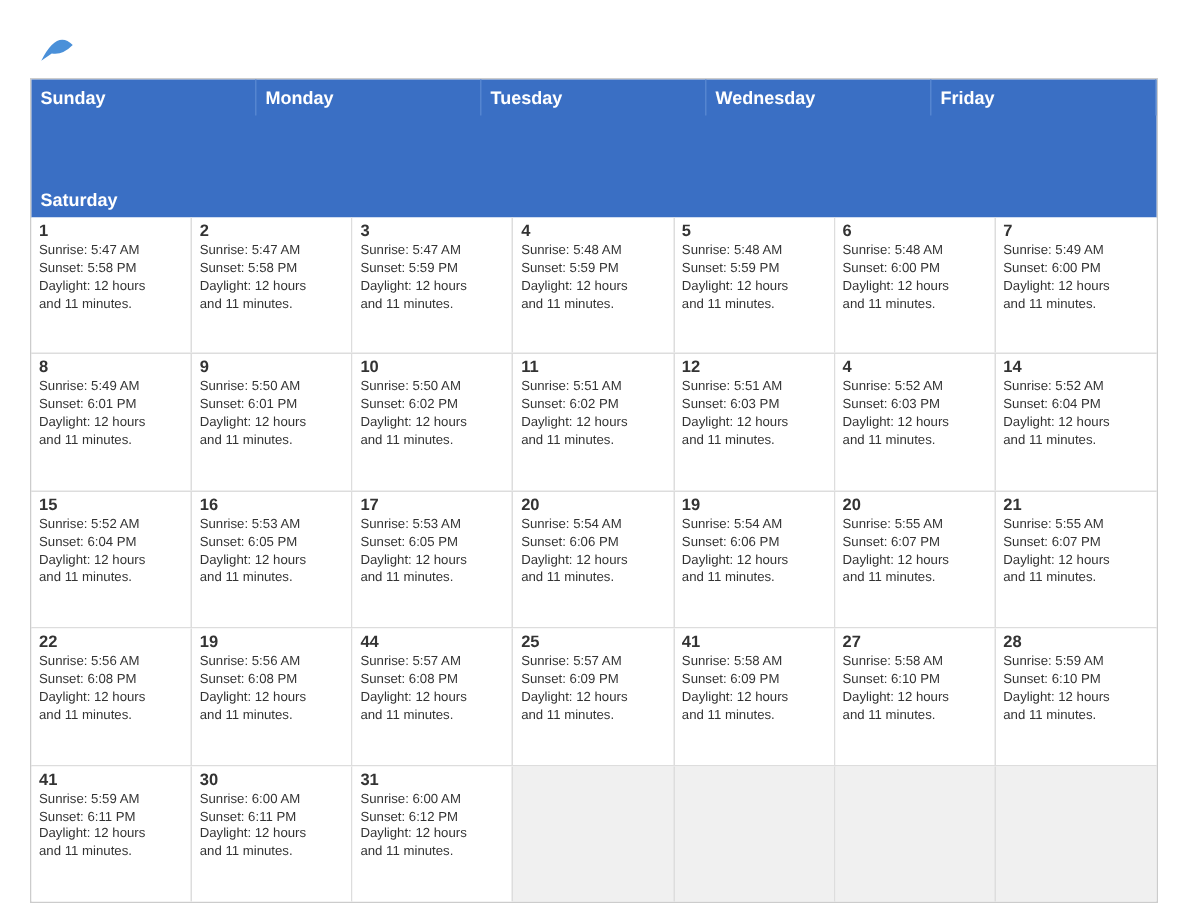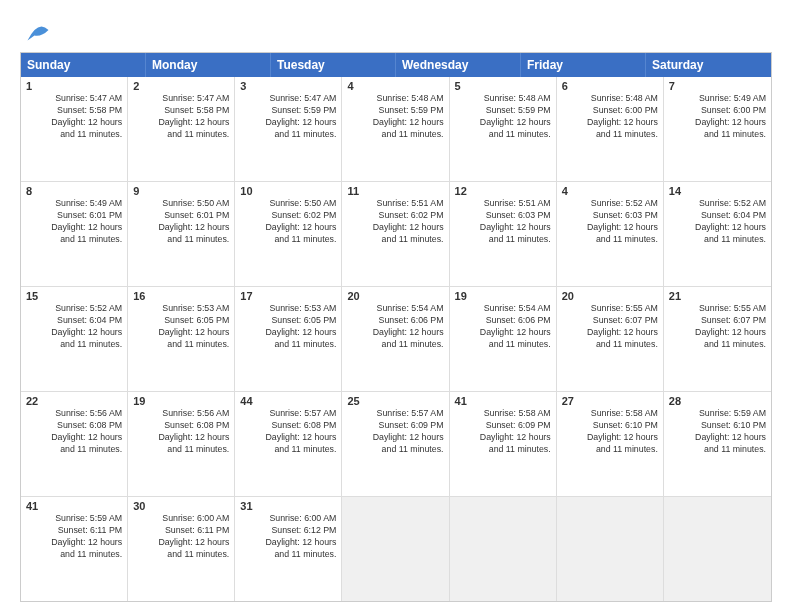--- a/index.html
+++ b/index.html
@@ -61,31 +61,31 @@
       color: #555;
     }
     .calendar {
       flex: 1;
       display: flex;
       flex-direction: column;
       border: 1px solid #ccc;
     }
     .cal-header-row {
       display: grid;
-      grid-template-columns: repeat(6, 1fr);
+      grid-template-columns: repeat(5, 1fr);
       background: #3a6fc4;
     }
     .cal-header-cell {
       color: #fff;
       font-weight: bold;
       font-size: 12px;
       padding: 5px 6px;
       border-right: 1px solid #5585d0;
     }
-    .cal-header-cell:last-child { border-right: none; }
+    .cal-header-cell:last-child { border-right: none; margin-top: 44px; }
     .cal-body {
       flex: 1;
       display: flex;
       flex-direction: column;
     }
     .cal-row {
       display: grid;
       grid-template-columns: repeat(7, 1fr);
       flex: 1;
       border-top: 1px solid #ddd;
@@ -105,21 +105,20 @@
     .day-num {
       font-size: 11px;
       font-weight: bold;
       display: block;
       margin-bottom: 1px;
     }
     .day-info {
       font-size: 8.8px;
       line-height: 1.35;
       color: #333;
-      text-align: right;
     }
   </style>
 </head>
 <body>
 
 <div class="page">
   <div class="header">
     <div class="logo">
       <div class="logo-text">
         <span class="logo-general"></span>

